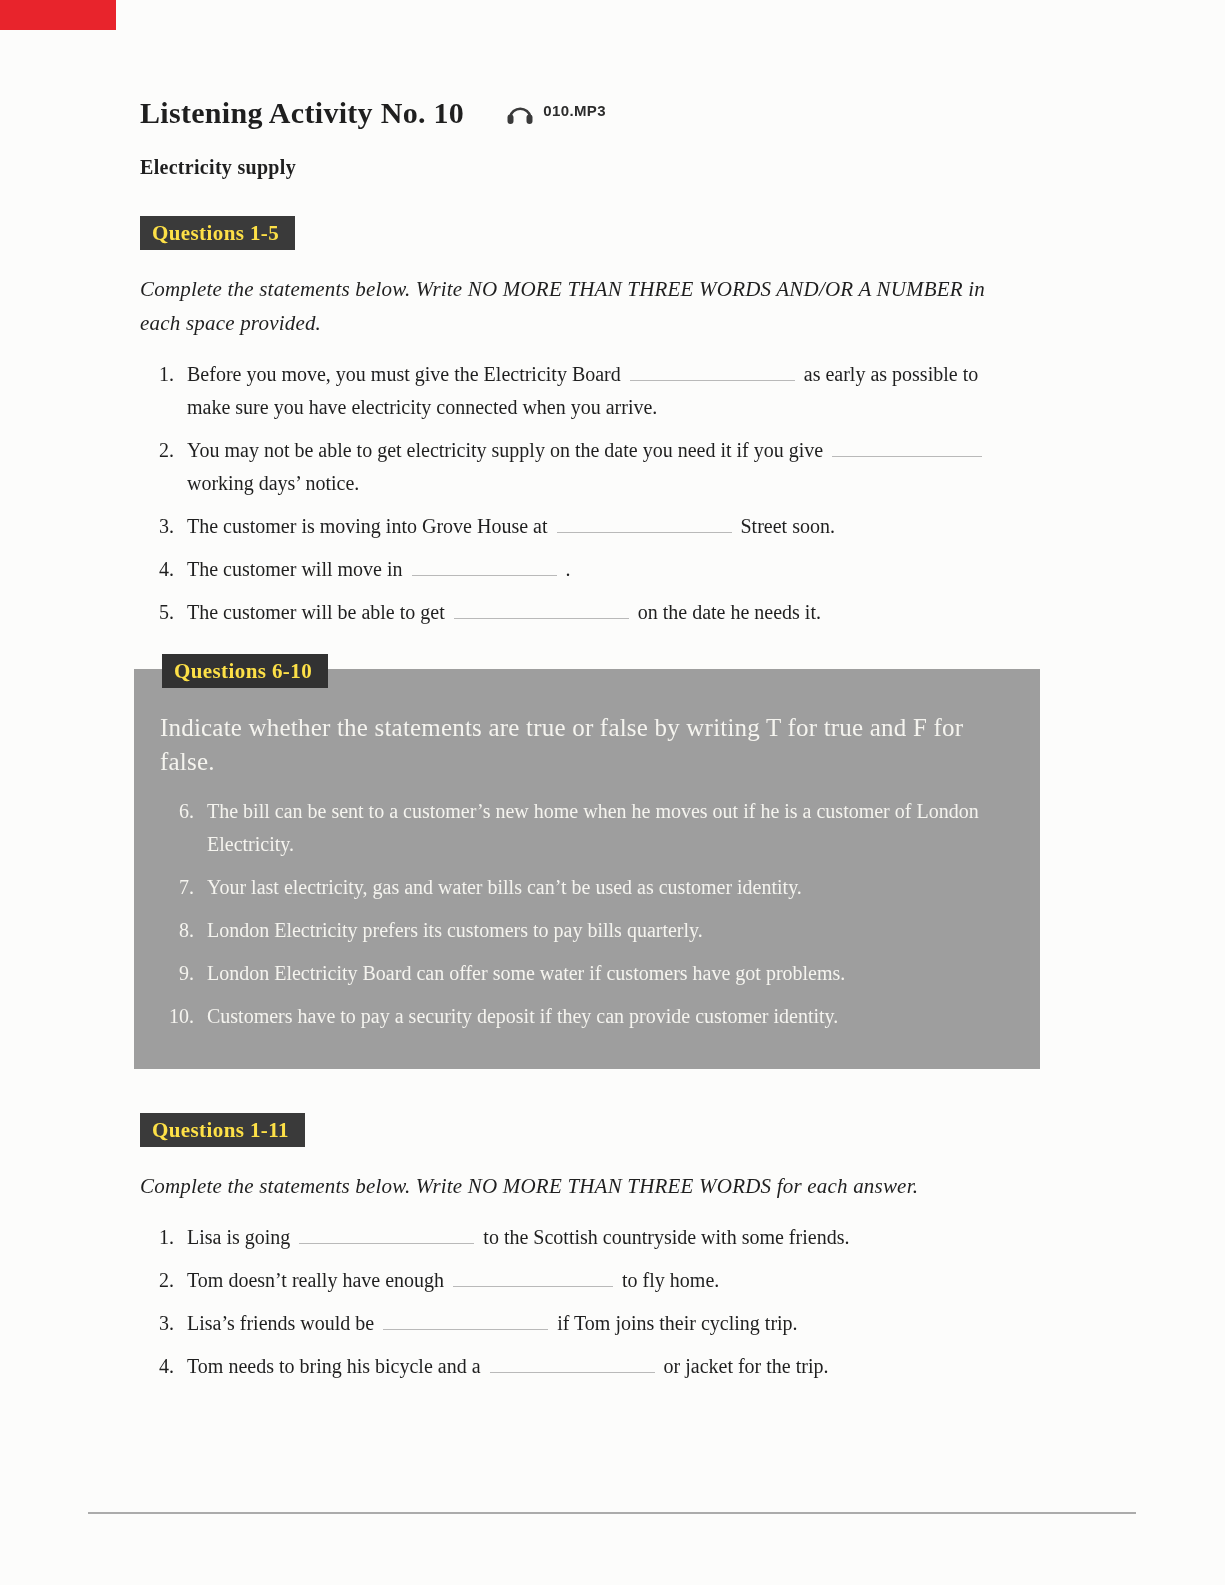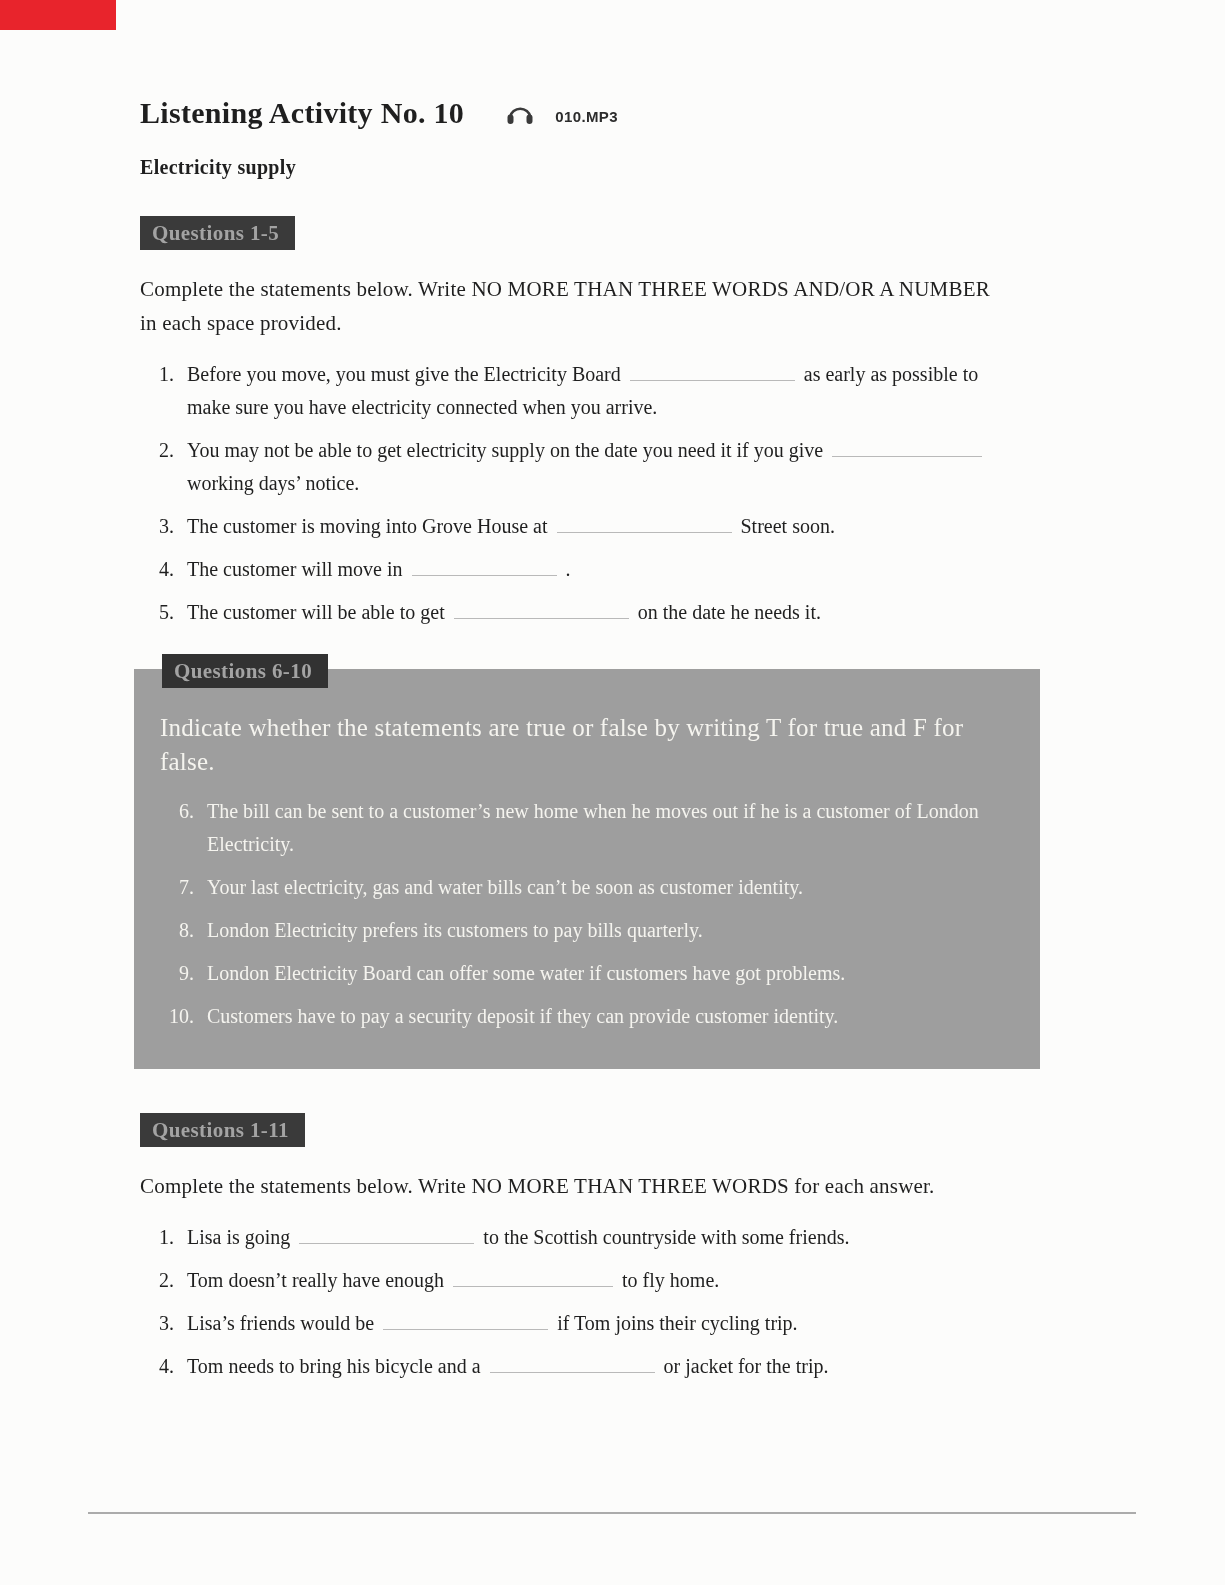--- a/index.html
+++ b/index.html
@@ -20,45 +20,45 @@
     background: var(--red, #e8242c);
   }
 
   .content { padding: 95px 190px 0 140px; }
 
   .title-row { display: flex; align-items: center; margin: 0 0 22px 0; }
   h1.act-title {
     font-size: 30px; font-weight: bold; margin: 0;
     letter-spacing: 0.3px; line-height: 36px;
   }
-  .audio { display: inline-flex; align-items: flex-end; margin-left: 42px; gap: 21px; }
+  .audio { display: inline-flex; align-items: flex-start; margin-left: 42px; gap: 9px; }
   .hp-icon { display: inline-flex; align-items: center; }
   .mp3-label {
     font-family: "Liberation Sans", sans-serif;
     font-size: 15px; font-weight: bold; color: #2c2c2c; letter-spacing: 0.4px;
   }
 
   h2.act-subtitle {
     font-size: 20px; font-weight: bold; margin: 0 0 34px 0; line-height: 29px;
     letter-spacing: 0.3px;
   }
 
   .badge {
     display: inline-block;
     background: var(--badge, #3a3a3a);
-    color: #a3a3a3;
+    color: #fde047;
     font-size: 21px; font-weight: bold;
     line-height: 26px;
     padding: 4px 16px 4px 12px;
     letter-spacing: 0.4px;
   }
   .badge-margin { margin-bottom: 22px; }
 
   p.instruction {
-    font-size: 21px; margin: 0 0 18px 0;
+    font-size: 21px; font-style: italic; margin: 0 0 18px 0;
     line-height: 34px; max-width: 885px; letter-spacing: 0.2px;
   }
 
   .q-list { max-width: 900px; }
   .q-item { display: flex; margin-bottom: 10px; font-size: 20px; line-height: 33px; }
   .q-num { flex: 0 0 34px; text-align: right; padding-right: 13px; }
   .q-text { flex: 1; }
 
   .blank {
     display: inline-block;
@@ -142,21 +142,21 @@
         <div class="badge">Questions 6-10</div>
         <div class="gray-panel">
           <p class="instruction">Indicate whether the statements are true or false by writing T for true and F for false.</p>
           <div class="q-list">
               <div class="q-item">
                 <span class="q-num">6.</span>
                 <span class="q-text">The bill can be sent to a customer’s new home when he moves out if he is a customer of London Electricity.</span>
               </div>
               <div class="q-item">
                 <span class="q-num">7.</span>
-                <span class="q-text">Your last electricity, gas and water bills can’t be soon as customer identity.</span>
+                <span class="q-text">Your last electricity, gas and water bills can’t be used as customer identity.</span>
               </div>
               <div class="q-item">
                 <span class="q-num">8.</span>
                 <span class="q-text">London Electricity prefers its customers to pay bills quarterly.</span>
               </div>
               <div class="q-item">
                 <span class="q-num">9.</span>
                 <span class="q-text">London Electricity Board can offer some water if customers have got problems.</span>
               </div>
               <div class="q-item">

